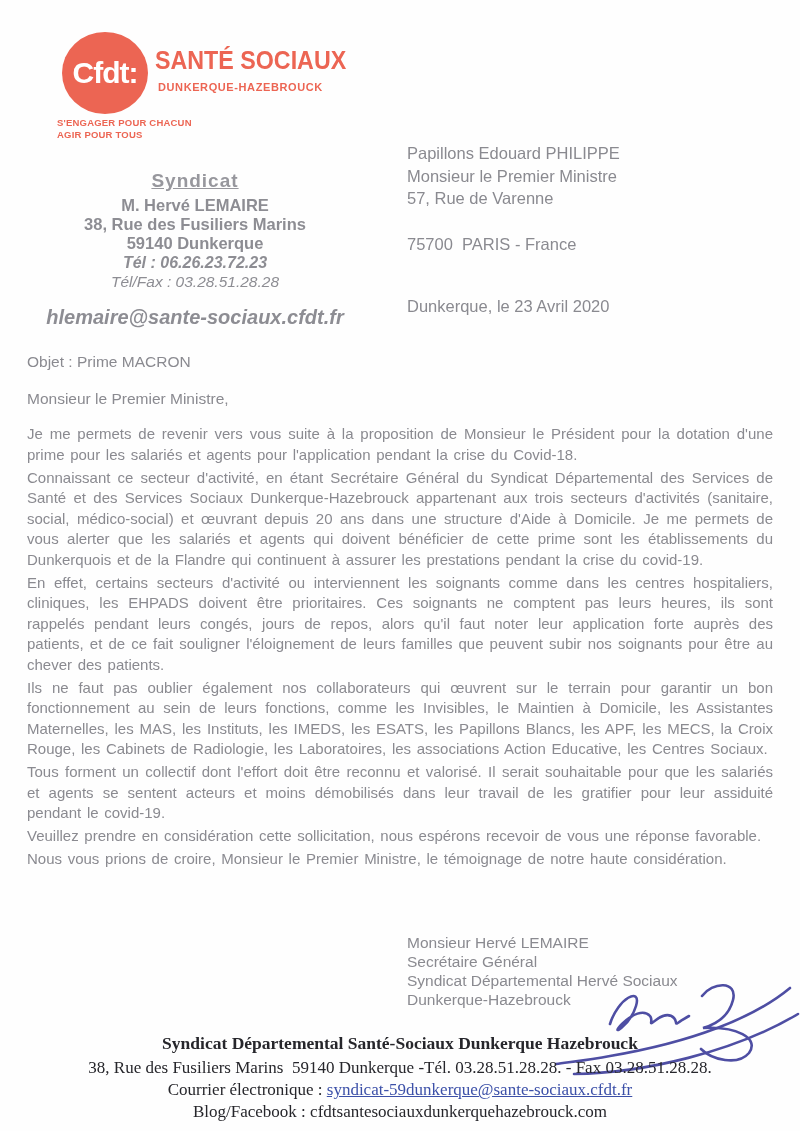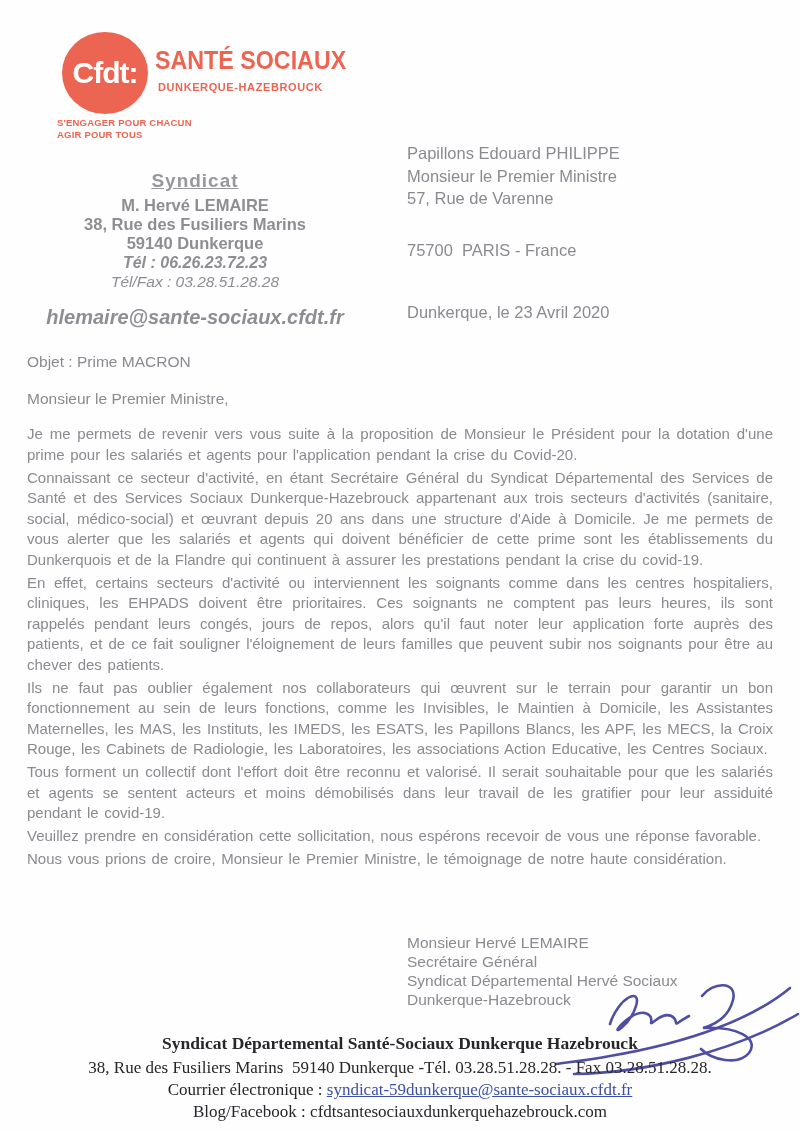--- a/index.html
+++ b/index.html
@@ -55,21 +55,21 @@
   .contact-heading{
     font-size:19px;font-weight:700;text-decoration:underline;
     letter-spacing:1px;margin-bottom:4px;color:#97979d;
   }
   .contact-line{font-size:16.5px;font-weight:700;line-height:19px;}
   .contact-tel{font-size:16px;font-weight:700;font-style:italic;line-height:19px;}
   .contact-telfax{font-size:15.5px;font-style:italic;line-height:19px;}
   .contact-email{font-size:20px;font-weight:700;font-style:italic;margin-top:15px;}
   
   .recipient{position:absolute;left:407px;top:142px;font-size:16.5px;line-height:22.5px;}
-  .recipient-city{margin-top:29px;white-space:pre-wrap;}
+  .recipient-city{margin-top:23px;white-space:pre-wrap;}
   .recipient-date{margin-top:40px;}
   
   .body-text{
     position:absolute;left:27px;top:352px;width:746px;
     font-size:15px;line-height:20.5px;
   }
   .subject{margin-bottom:16px;font-size:15.5px;}
   .salutation{margin-bottom:15px;font-size:15.5px;}
   .body-text p.para{
     text-align:justify;margin-bottom:2.5px;word-spacing:1.5px;
@@ -118,21 +118,21 @@
     <div>Papillons Edouard PHILIPPE</div>
     <div>Monsieur le Premier Ministre</div>
     <div>57, Rue de Varenne</div>
     <div class="recipient-city">75700  PARIS - France</div>
     <div class="recipient-date">Dunkerque, le 23 Avril 2020</div>
   </div>
 
   <div class="body-text">
     <p class="subject">Objet : Prime MACRON</p>
     <p class="salutation">Monsieur le Premier Ministre,</p>
-    <p class="para">Je me permets de revenir vers vous suite à la proposition de Monsieur le Président pour la dotation d'une prime pour les salariés et agents pour l'application pendant la crise du Covid-20.</p>
+    <p class="para">Je me permets de revenir vers vous suite à la proposition de Monsieur le Président pour la dotation d'une prime pour les salariés et agents pour l'application pendant la crise du Covid-18.</p>
     <p class="para">Connaissant ce secteur d'activité, en étant Secrétaire Général du Syndicat Départemental des Services de Santé et des Services Sociaux Dunkerque-Hazebrouck appartenant aux trois secteurs d'activités (sanitaire, social, médico-social) et œuvrant depuis 20 ans dans une structure d'Aide à Domicile. Je me permets de vous alerter que les salariés et agents qui doivent bénéficier de cette prime sont les établissements du Dunkerquois et de la Flandre qui continuent à assurer les prestations pendant la crise du covid-19.</p>
     <p class="para">En effet, certains secteurs d'activité ou interviennent les soignants comme dans les centres hospitaliers, cliniques, les EHPADS doivent être prioritaires. Ces soignants ne comptent pas leurs heures, ils sont rappelés pendant leurs congés, jours de repos, alors qu'il faut noter leur application forte auprès des patients, et de ce fait souligner l'éloignement de leurs familles que peuvent subir nos soignants pour être au chever des patients.</p>
     <p class="para">Ils ne faut pas oublier également nos collaborateurs qui œuvrent sur le terrain pour garantir un bon fonctionnement au sein de leurs fonctions, comme les Invisibles, le Maintien à Domicile, les Assistantes Maternelles, les MAS, les Instituts, les IMEDS, les ESATS, les Papillons Blancs, les APF, les MECS, la Croix Rouge, les Cabinets de Radiologie, les Laboratoires, les associations Action Educative, les Centres Sociaux.</p>
     <p class="para">Tous forment un collectif dont l'effort doit être reconnu et valorisé. Il serait souhaitable pour que les salariés et agents se sentent acteurs et moins démobilisés dans leur travail de les gratifier pour leur assiduité pendant le covid-19.</p>
     <p class="para">Veuillez prendre en considération cette sollicitation, nous espérons recevoir de vous une réponse favorable.</p>
     <p class="para">Nous vous prions de croire, Monsieur le Premier Ministre, le témoignage de notre haute considération.</p>
   </div>
 
   <div class="sig-block">
     <div>Monsieur Hervé LEMAIRE</div>

